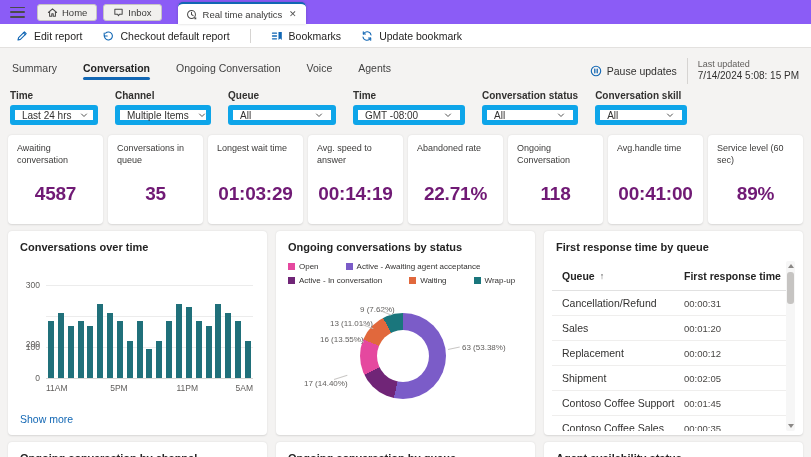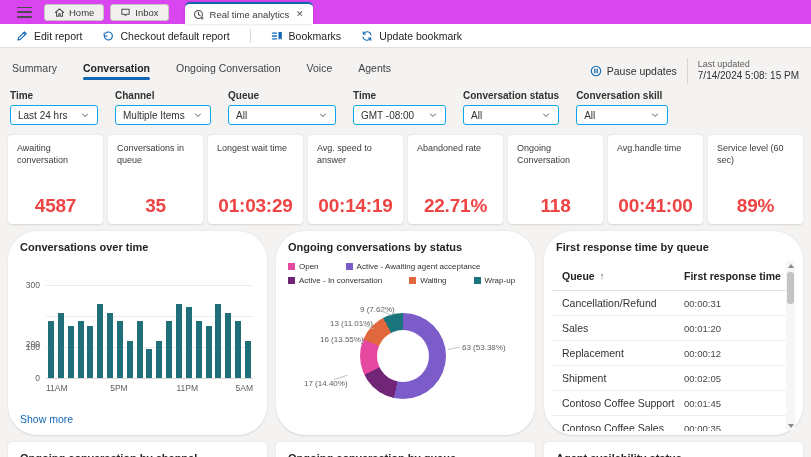--- a/index.html
+++ b/index.html
@@ -1,20 +1,20 @@
 <!DOCTYPE html>
 <html><head>
 <meta charset="utf-8">
 <style>
   * { margin:0; padding:0; box-sizing:border-box; }
   html,body { width:811px; height:457px; overflow:hidden; background:#f4f3f2;
     font-family:"Liberation Sans", sans-serif; -webkit-font-smoothing:antialiased; }
 
   
-  .app-header { height:24px; background:#d946ef; display:flex; align-items:center; padding-left:17px; }
+  .app-header { height:24px; background:#8b5cf6; display:flex; align-items:center; padding-left:10px; }
   .hamburger { width:15px; height:11px; display:flex; flex-direction:column; justify-content:space-between; cursor:pointer; margin-right:12px; }
   .hamburger div { height:1.6px; background:#4a4a4a; border-radius:1px; }
   .env-tab { height:17px; border:1px solid #c7c5c3; border-radius:3px; background:#f1f0ee;
     display:flex; align-items:center; gap:4px; padding:0 9px; margin-right:6px;
     font-size:9.5px; color:#3b3a39; }
   .doc-tab { margin-left:10px; height:22px; align-self:flex-end; background:#fff;
     border-top:2px solid #1267b4; border-radius:5px 5px 0 0; padding:0 8px;
     display:flex; align-items:center; gap:6px; font-size:9.5px; color:#3b3a39;
     box-shadow:0 0 3px rgba(0,0,0,.18); width:128px; }
   .doc-tab .label { flex:1; white-space:nowrap; overflow:hidden; }
@@ -36,34 +36,34 @@
   .nav-tab.active::after { content:""; position:absolute; left:0; right:0; bottom:1px; height:2.5px; background:#1267b4; border-radius:2px; }
   .nav-right { margin-left:auto; display:flex; align-items:center; gap:10px; }
   .pause-btn { display:flex; align-items:center; gap:5px; font-size:10.5px; color:#323130; cursor:pointer; }
   .nav-divider { width:1px; height:26px; background:#d6d4d2; }
   .last-updated { line-height:1.25; padding-right:4px; }
   .last-updated .lbl { font-size:9px; color:#605e5c; }
   .last-updated .val { font-size:10px; color:#323130; }
 
   .filters-row { display:flex; gap:17px; padding:2px 0 10px 2px; }
   .filter-label { font-size:10px; font-weight:700; color:#323130; margin-bottom:4px; }
-  .filter-box { height:20px; border:1px solid #0ea5e9; border-radius:3px; background:#fff;
+  .filter-box { height:20px; border:5px solid #0ea5e9; border-radius:3px; background:#fff;
     display:flex; align-items:center; justify-content:space-between; gap:8px;
     padding:0 7px; font-size:10px; color:#323130; cursor:pointer; white-space:nowrap; }
 
   .kpi-row { display:flex; gap:5px; }
   .kpi-card { flex:1; background:#fff; border-radius:4px; height:89px; position:relative;
     padding:8px 9px; box-shadow:0 0.6px 1.8px rgba(0,0,0,.12); }
   .kpi-label { font-size:9px; color:#3b3a39; line-height:1.3; }
-  .kpi-value { position:absolute; top:60px; left:0; right:0; text-align:center;
-    font-size:19px; font-weight:700; color:#ef4444; letter-spacing:-.2px; }
+  .kpi-value { position:absolute; top:48px; left:0; right:0; text-align:center;
+    font-size:19px; font-weight:700; color:#701a75; letter-spacing:-.2px; }
 
   .charts-row { display:flex; gap:9px; margin-top:7px; }
   .card { background:#fff; border-radius:4px; box-shadow:0 0.6px 1.8px rgba(0,0,0,.12); }
-  .chart-card { flex:1; height:204px; position:relative;border-radius:29px; }
+  .chart-card { flex:1; height:204px; position:relative; }
   .card-title { font-size:11px; font-weight:700; color:#242424; padding:10px 12px 0; }
 
   
   .plot { position:absolute; left:38px; right:14px; top:54px; height:93px; }
   .gridline { position:absolute; left:0; right:0; height:1px; background:#ececec; }
   .gridline.zero { background:#d8d6d4; }
   .ytick { position:absolute; right:calc(100% + 6px); font-size:8.5px; color:#605e5c; transform:translateY(-50%); }
   .bars { position:absolute; left:2px; right:2px; top:0; bottom:0; display:flex; align-items:flex-end; justify-content:space-between; }
   .bar { width:6px; }
   .xlabels { position:absolute; top:calc(100% + 5px); left:0; right:0; height:12px; font-size:8.5px; color:#605e5c; }
@@ -239,21 +239,21 @@
           <span>All</span>
           <span>
             <svg width="10" height="10" viewBox="0 0 12 12" fill="none" stroke="#555" stroke-width="1.1" stroke-linecap="round" stroke-linejoin="round">
               <path d="M3 4.8l3 3 3-3" stroke-width="1.2"></path>
             </svg>
           </span>
         </div>
       </div>
       <div>
         <div class="filter-label">Time</div>
-        <div class="filter-box" style="width: 93px;">
+        <div class="filter-box" style="width: 112px;">
           <span>GMT -08:00</span>
           <span>
             <svg width="10" height="10" viewBox="0 0 12 12" fill="none" stroke="#555" stroke-width="1.1" stroke-linecap="round" stroke-linejoin="round">
               <path d="M3 4.8l3 3 3-3" stroke-width="1.2"></path>
             </svg>
           </span>
         </div>
       </div>
       <div>
         <div class="filter-label">Conversation status</div>

